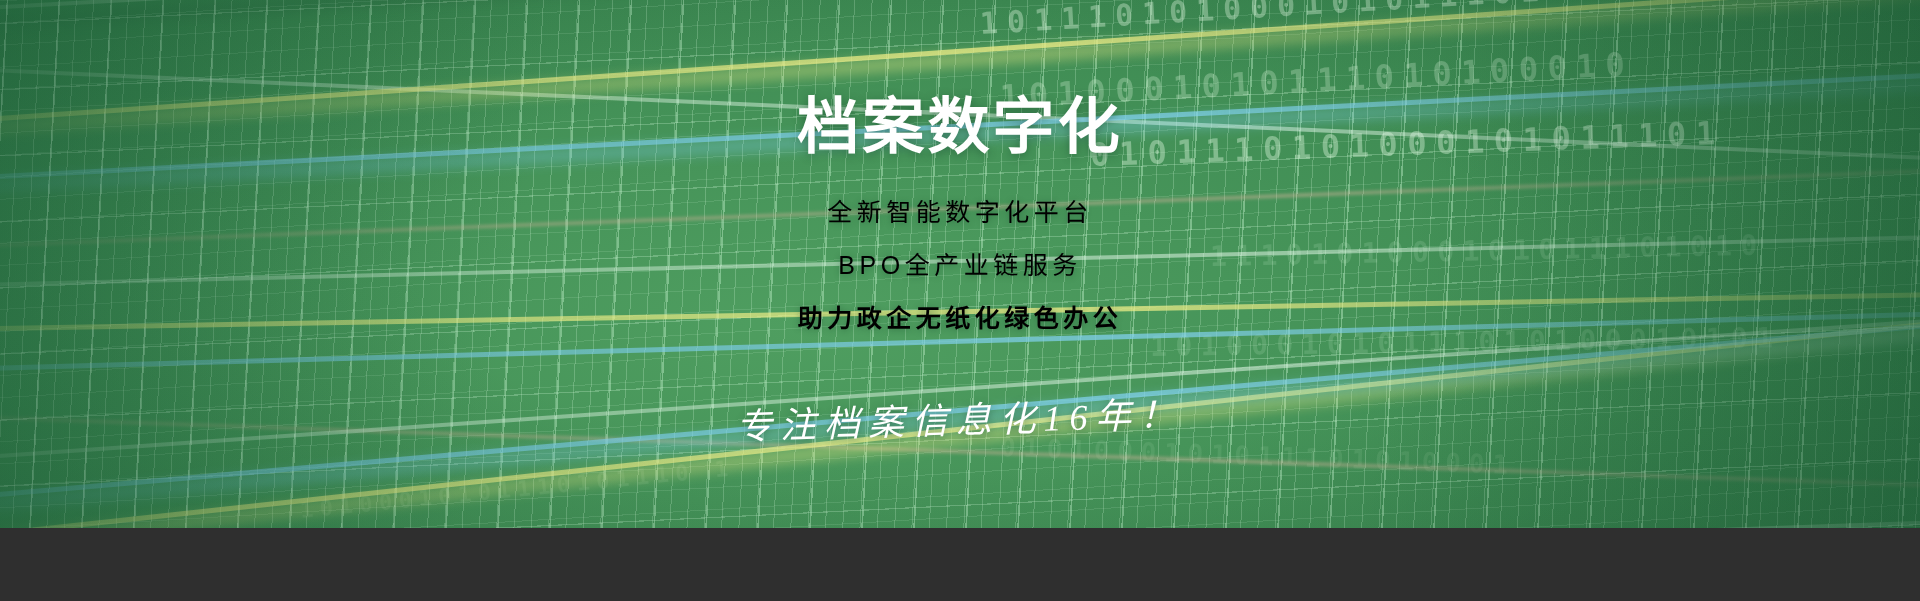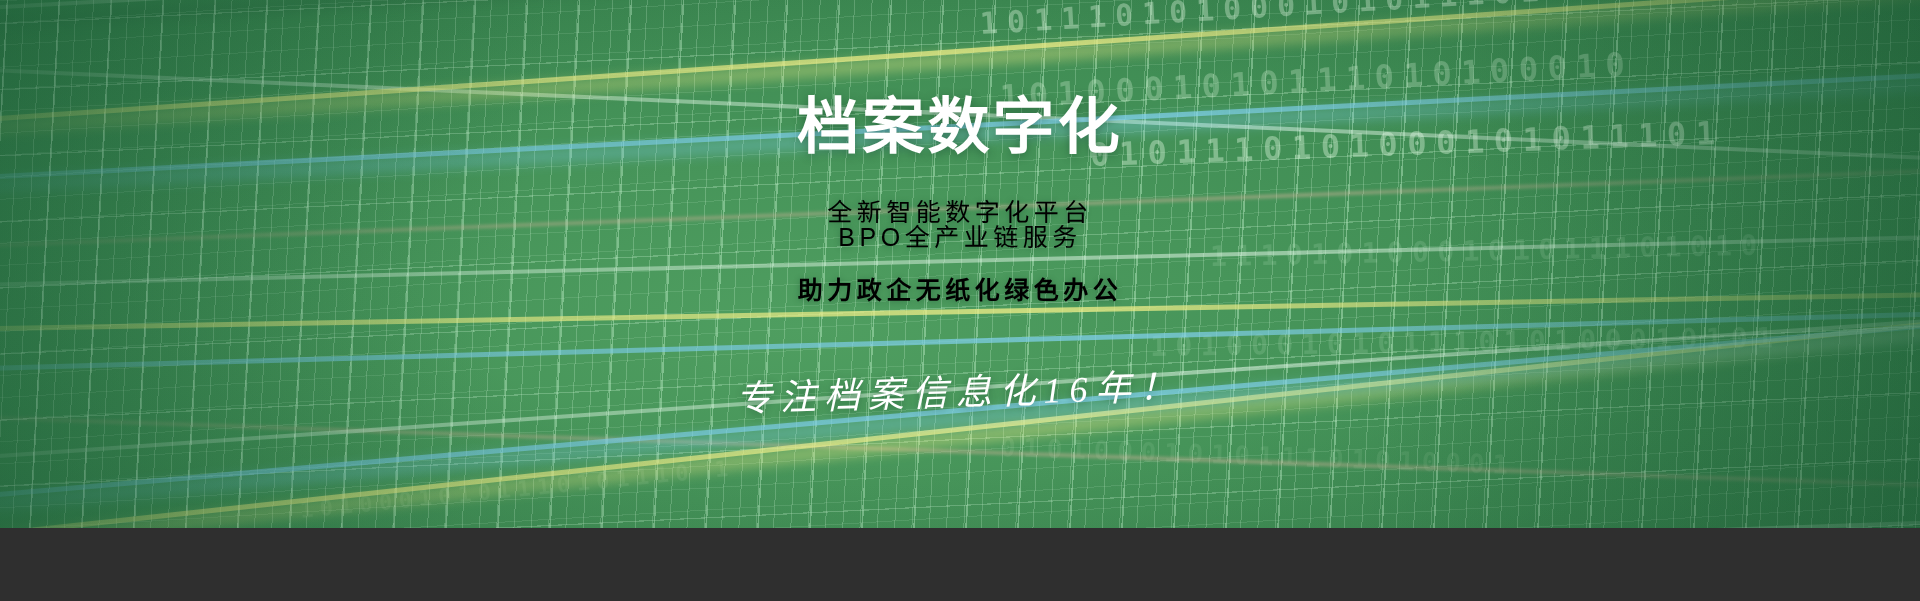--- a/index.html
+++ b/index.html
@@ -183,21 +183,21 @@
     line-height: 1;
     text-shadow: 0 2px 10px rgba(18,62,38,0.45);
   }
   .sub {
     color: #000000;
     letter-spacing: .18em;
     line-height: 1;
     text-shadow: 0 1px 6px rgba(18,62,38,0.40);
   }
   .sub1 { margin-top: 42px; font-size: 25px; font-weight: 400; }
-  .sub2 { font-size: 25px; font-weight: 400; }
+  .sub2 { margin-top: 28px; font-size: 25px; font-weight: 400; }
   .sub3 { margin-top: 28px; font-size: 25px; font-weight: 700; text-align: center; }
   .slogan {
     margin-top: 72px;
     font-family: "Liberation Serif", "DejaVu Serif", serif;
     font-style: italic;
     font-size: 36px;
     font-weight: 400;
     color: #ffffff;
     letter-spacing: .22em;
     line-height: 1;

